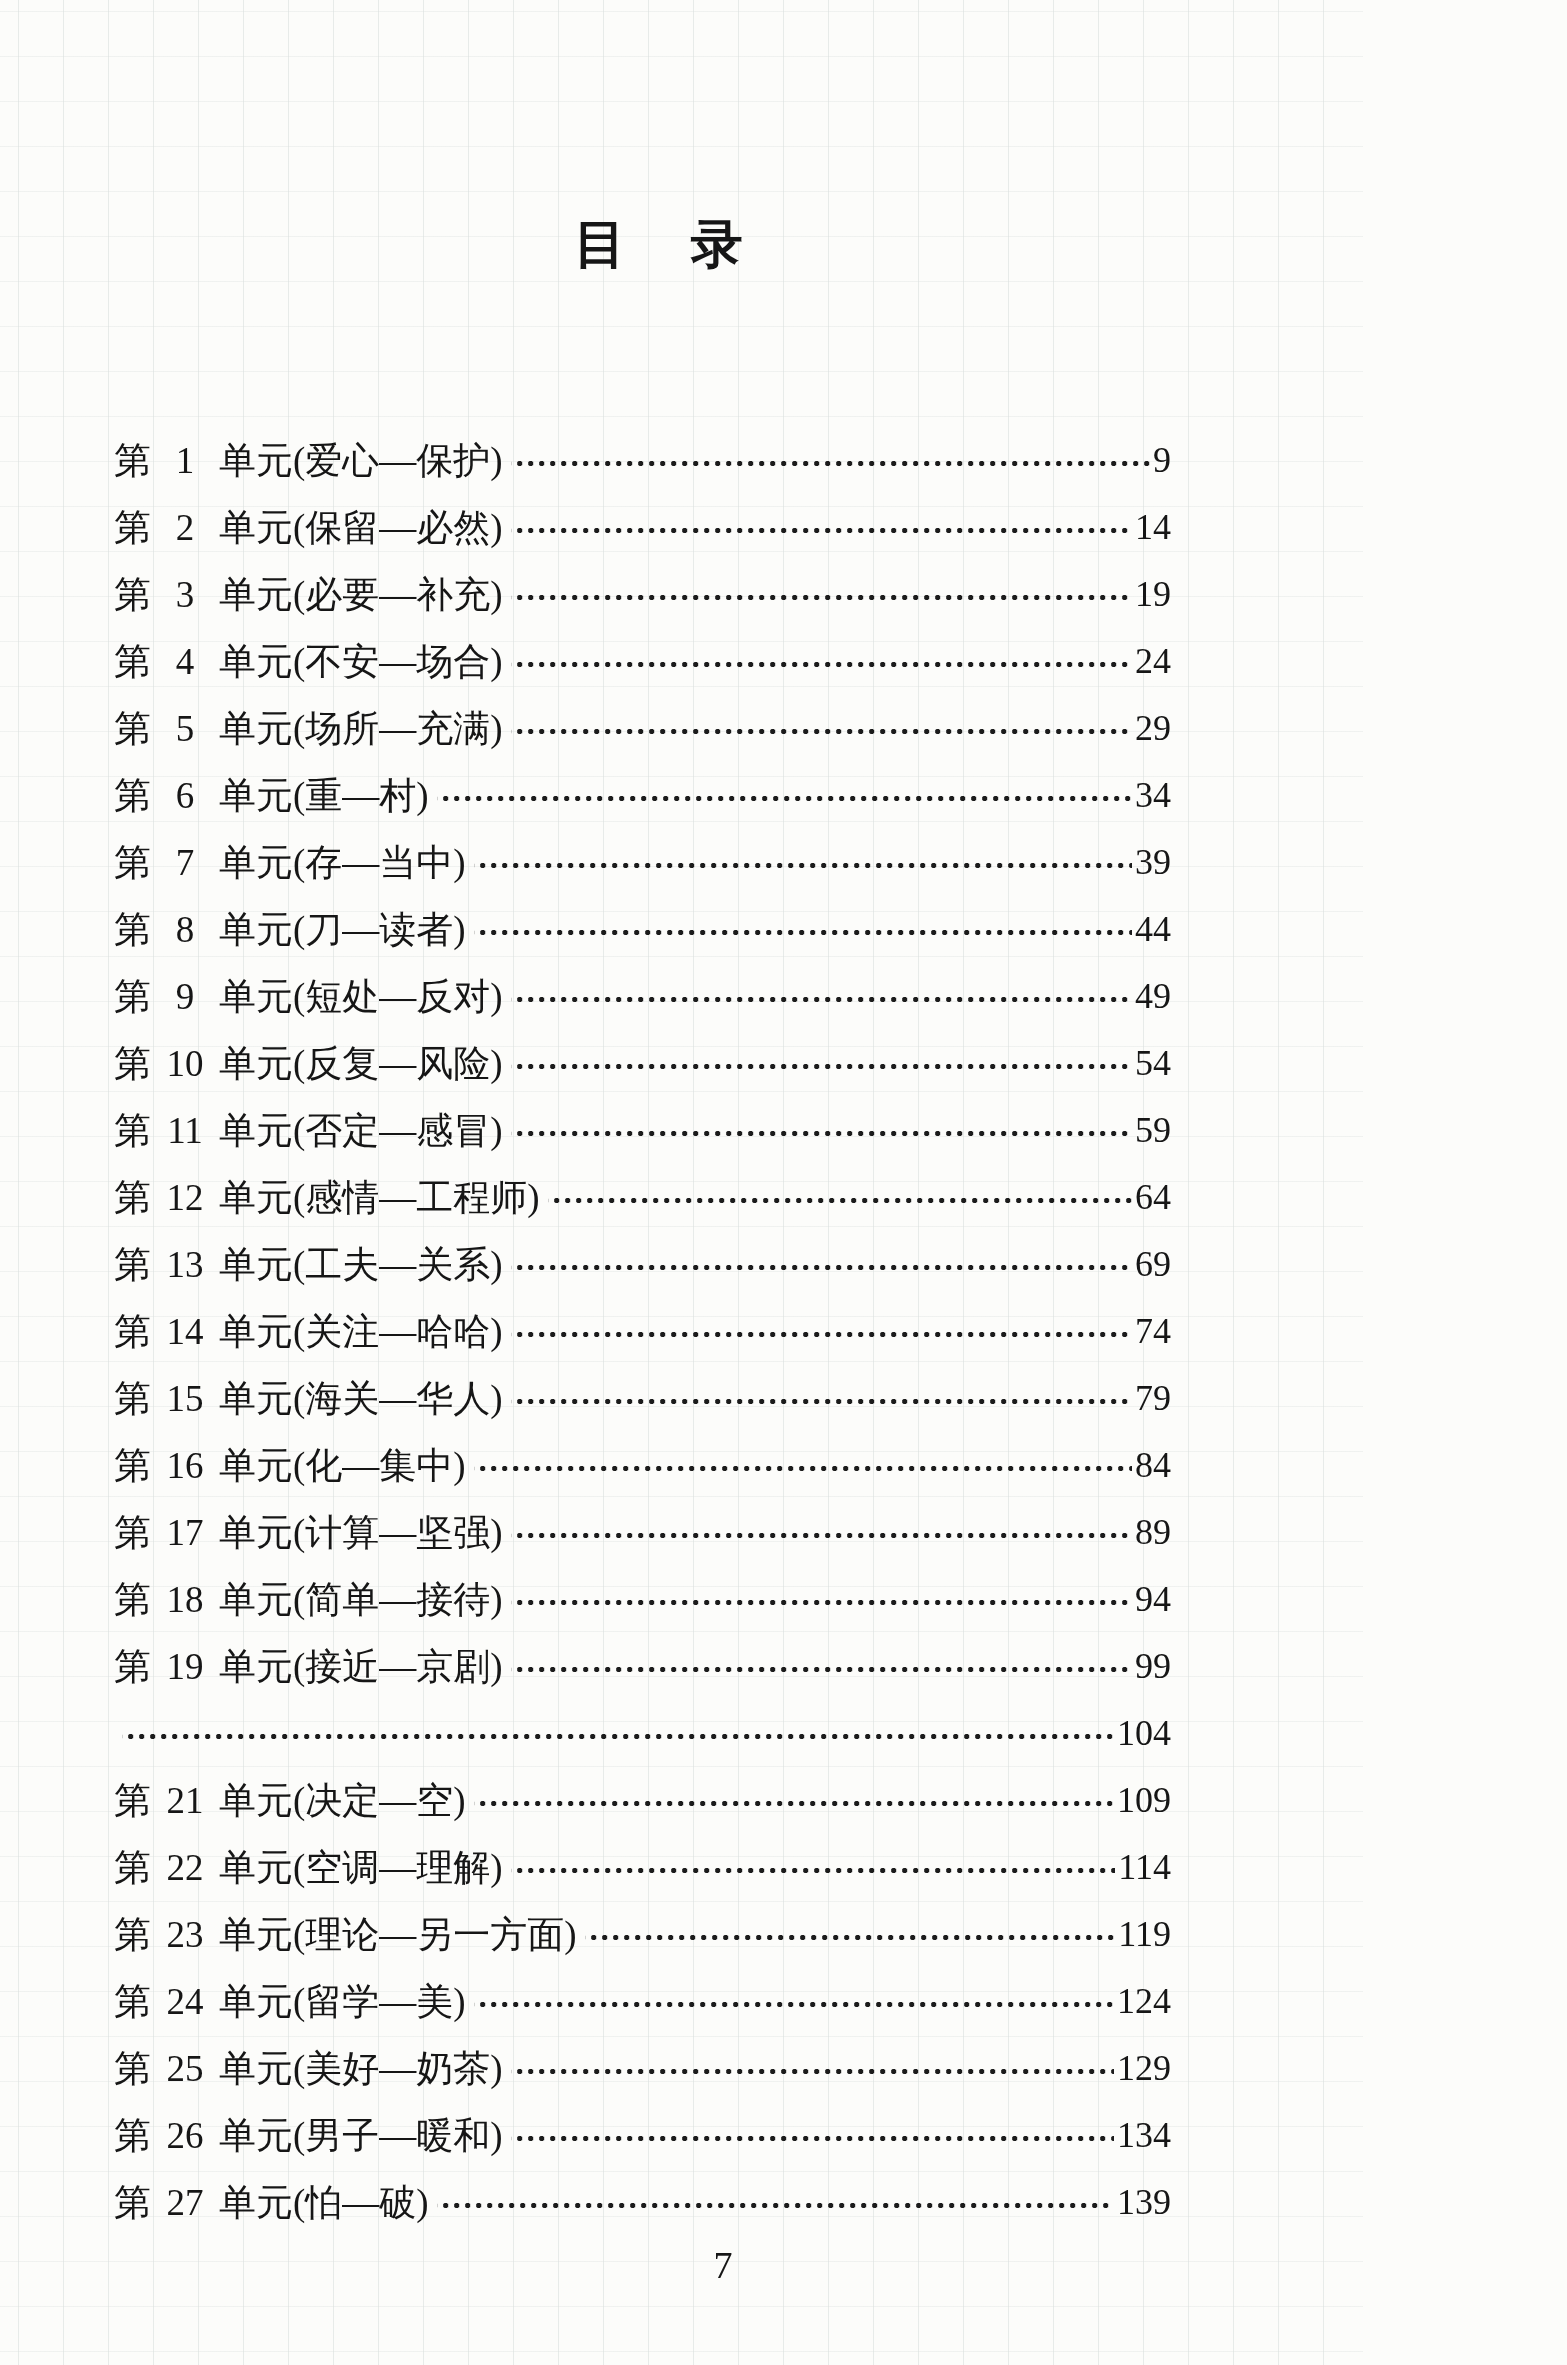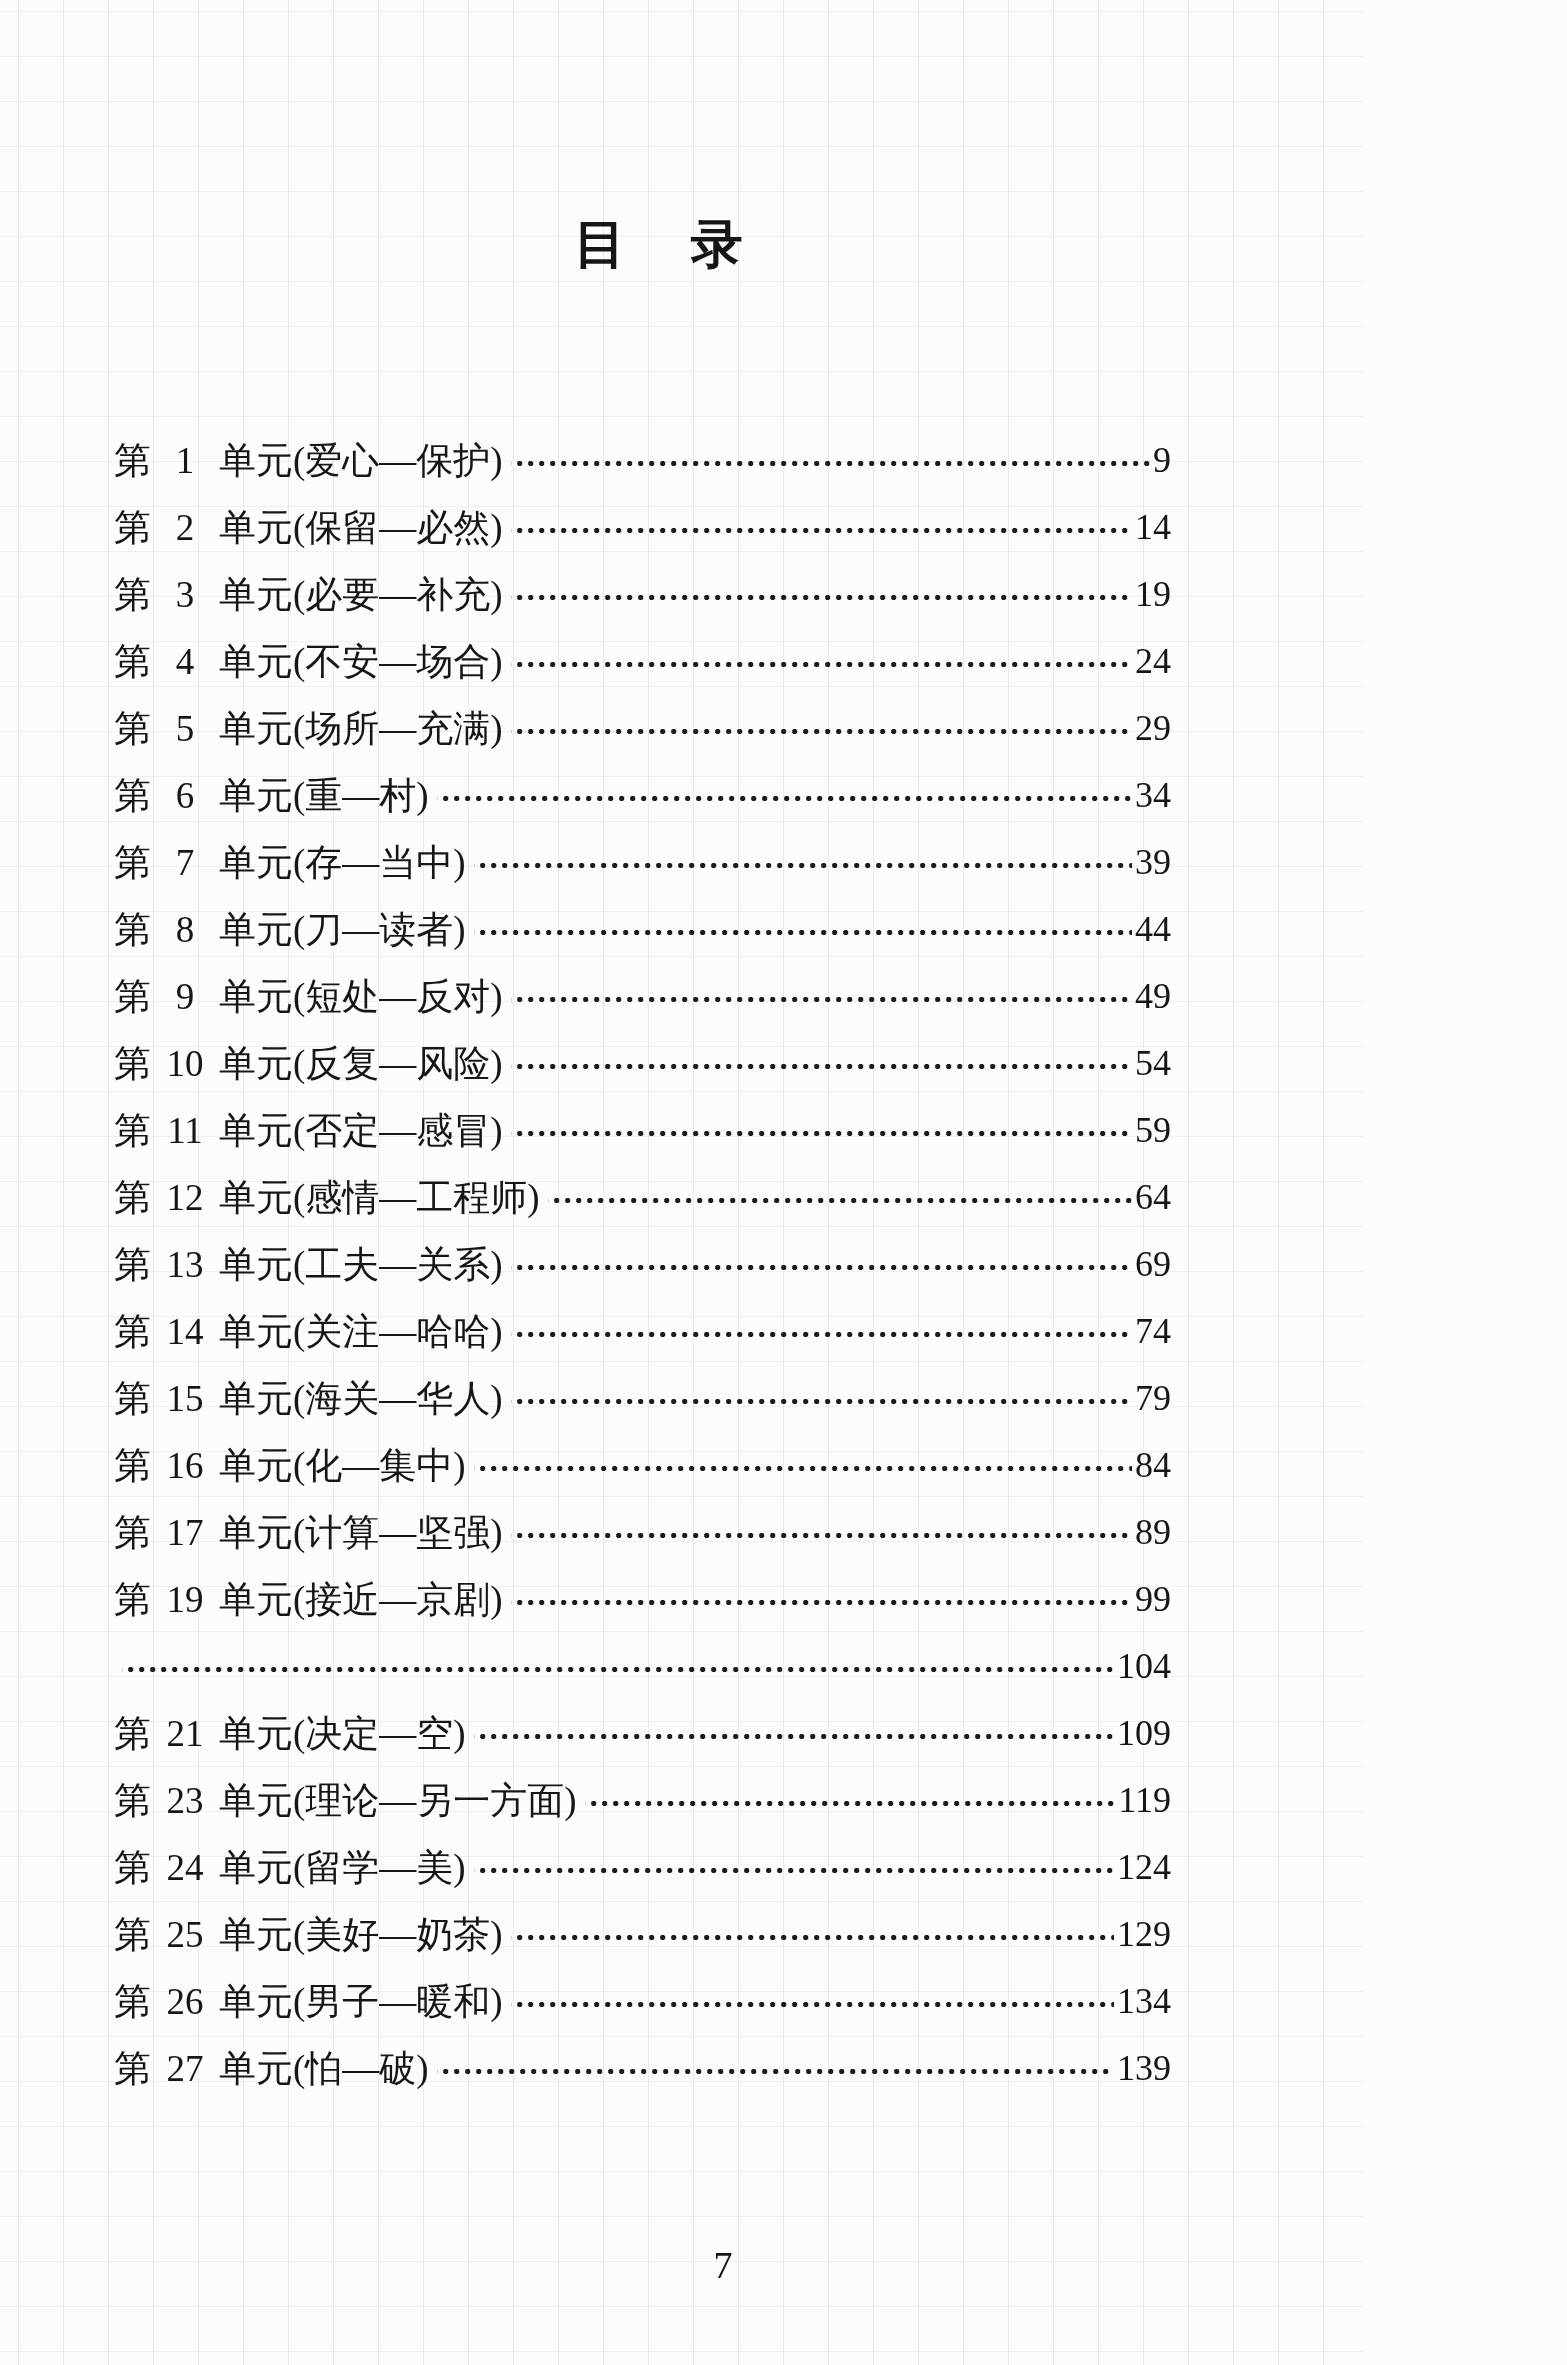--- a/index.html
+++ b/index.html
@@ -219,20 +219,27 @@
   </div>
 
   <div class="row">
     <span class="label">
       <span class="prefix">第</span><span class="num">17</span><span class="suffix">单元</span><span class="range">(计算—坚强)</span>
     </span>
     <span class="leader"></span>
     <span class="pagenum">89</span>
   </div>
 
+  <div class="row">
+    <span class="label">
+      <span class="prefix">第</span><span class="num">18</span><span class="suffix">单元</span><span class="range">(简单—接待)</span>
+    </span>
+    <span class="leader"></span>
+    <span class="pagenum">94</span>
+  </div>
 
   <div class="row">
     <span class="label">
       <span class="prefix">第</span><span class="num">19</span><span class="suffix">单元</span><span class="range">(接近—京剧)</span>
     </span>
     <span class="leader"></span>
     <span class="pagenum">99</span>
   </div>
 
   <div class="row">
@@ -241,20 +248,27 @@
   </div>
 
   <div class="row">
     <span class="label">
       <span class="prefix">第</span><span class="num">21</span><span class="suffix">单元</span><span class="range">(决定—空)</span>
     </span>
     <span class="leader"></span>
     <span class="pagenum">109</span>
   </div>
 
+  <div class="row">
+    <span class="label">
+      <span class="prefix">第</span><span class="num">22</span><span class="suffix">单元</span><span class="range">(空调—理解)</span>
+    </span>
+    <span class="leader"></span>
+    <span class="pagenum">114</span>
+  </div>
 
   <div class="row">
     <span class="label">
       <span class="prefix">第</span><span class="num">23</span><span class="suffix">单元</span><span class="range">(理论—另一方面)</span>
     </span>
     <span class="leader"></span>
     <span class="pagenum">119</span>
   </div>
 
   <div class="row">

